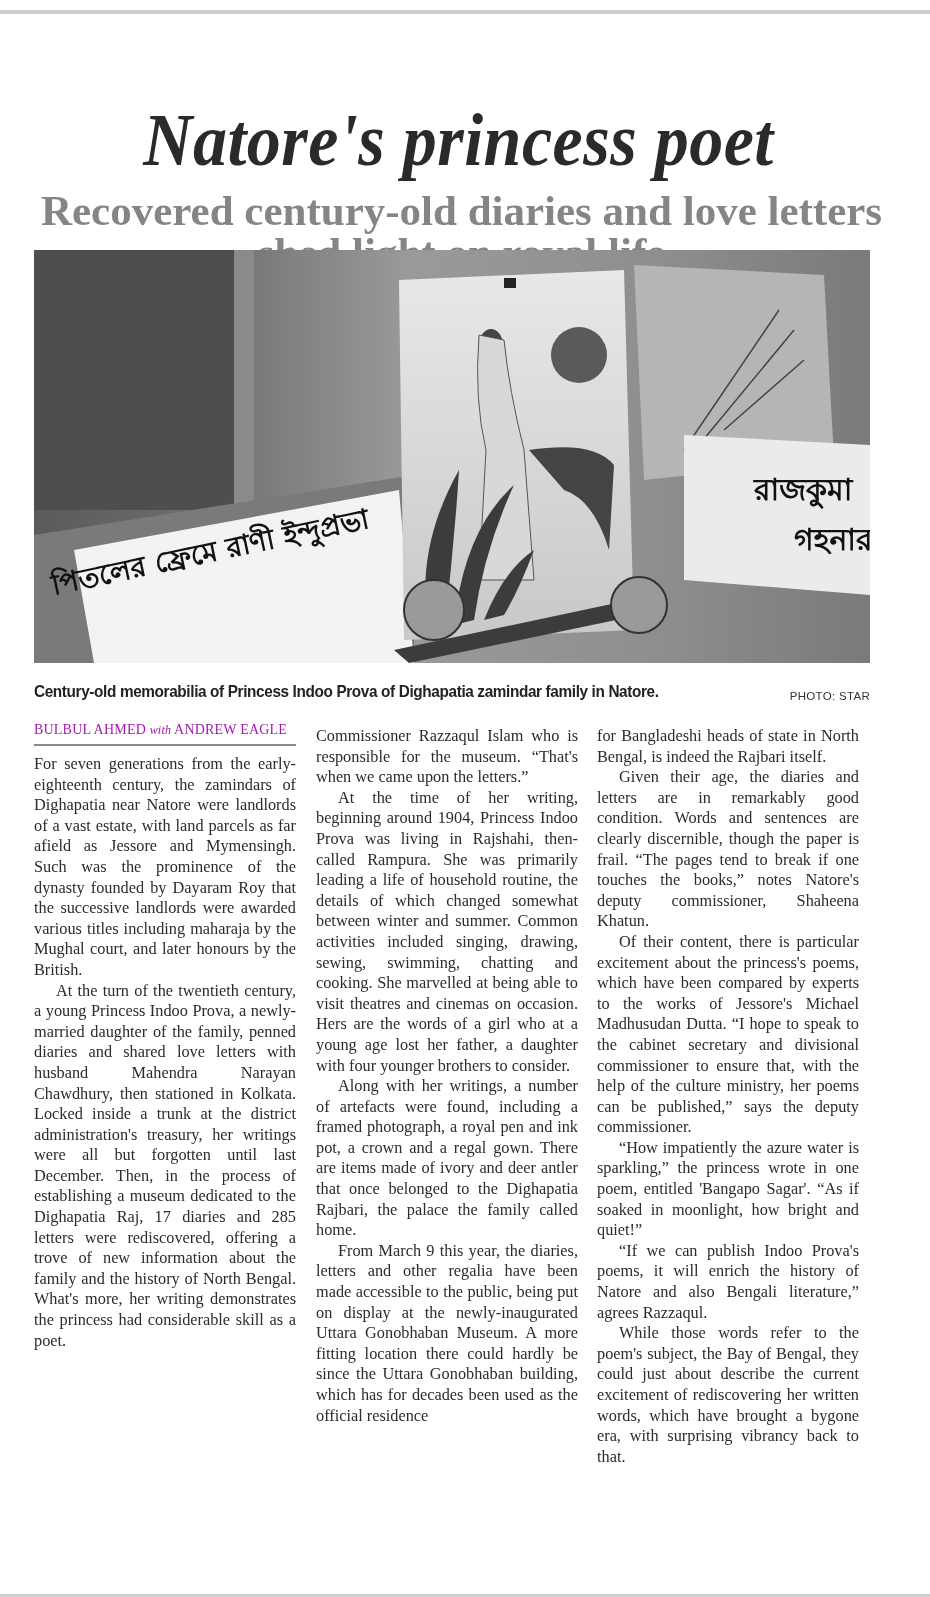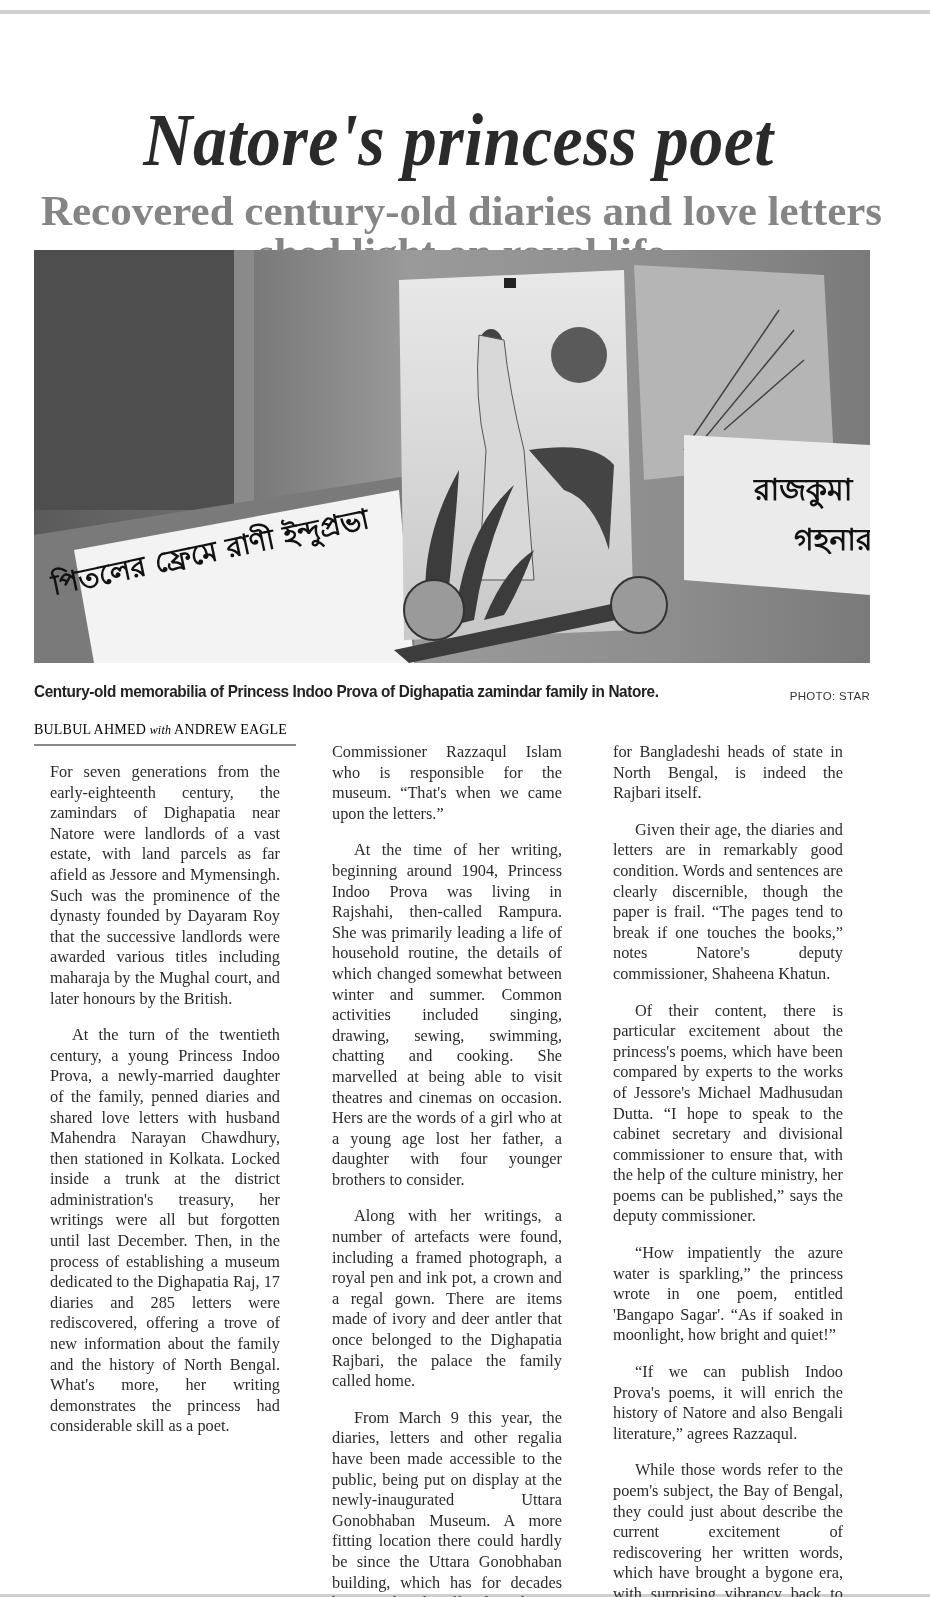--- a/index.html
+++ b/index.html
@@ -46,26 +46,26 @@
   .credit b { font-weight: normal; }
   .col {
     position: absolute; top: 708px; width: 262px;
     font-family: "Liberation Serif", serif; font-size: 16.3px; line-height: 20.6px; color: #2b2b2b;
     text-align: justify; hyphens: manual;
   }
   .col1 { left: 34px; }
   .col2 { left: 316px; top: 712px; }
   .col3 { left: 597px; top: 712px; }
   .byline {
-    font-family: "Liberation Serif", serif; font-size: 14px; line-height: 16px; color: #000000;
+    font-family: "Liberation Serif", serif; font-size: 14px; line-height: 16px; color: #a21caf;
     text-transform: uppercase; letter-spacing: 0.2px; padding-bottom: 6px;
     border-bottom: 2px solid #8a8a8a; margin-bottom: 8px; text-align: left;
   }
   .byline .with { text-transform: none; font-style: italic; font-size: 12px; }
-  .col p { margin: 16px; text-indent: 22px; }
+  .col p { margin: 0; text-indent: 22px; }
   .col p.noindent { text-indent: 0; }
 </style>
 </head>
 <body>
 
 <div class="page">
 
   <h1 class="headline">Natore's princess poet</h1>
   <h2 class="subhead">Recovered century-old diaries and love letters shed light on royal life</h2>
 

